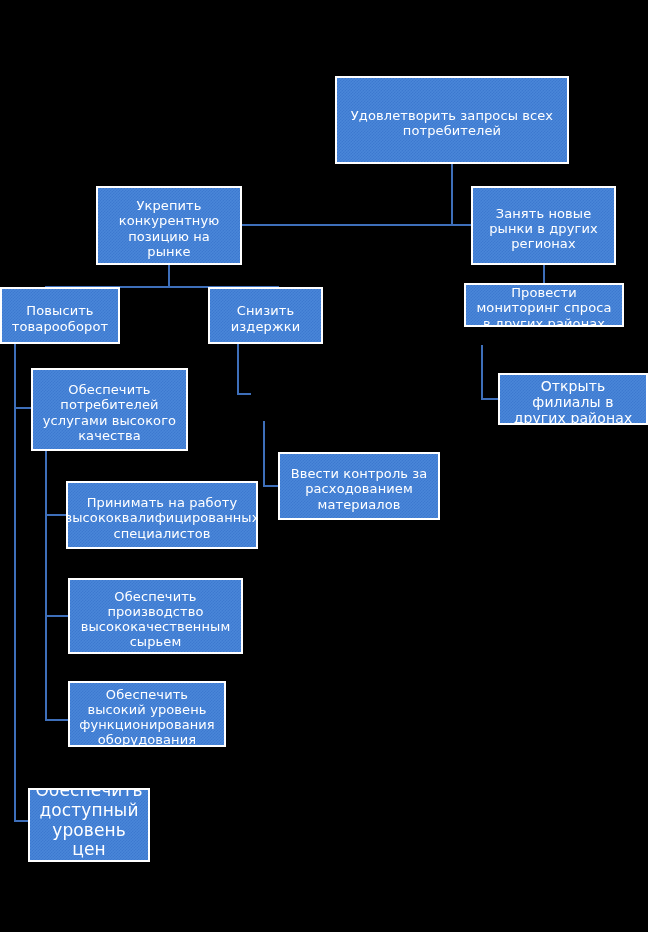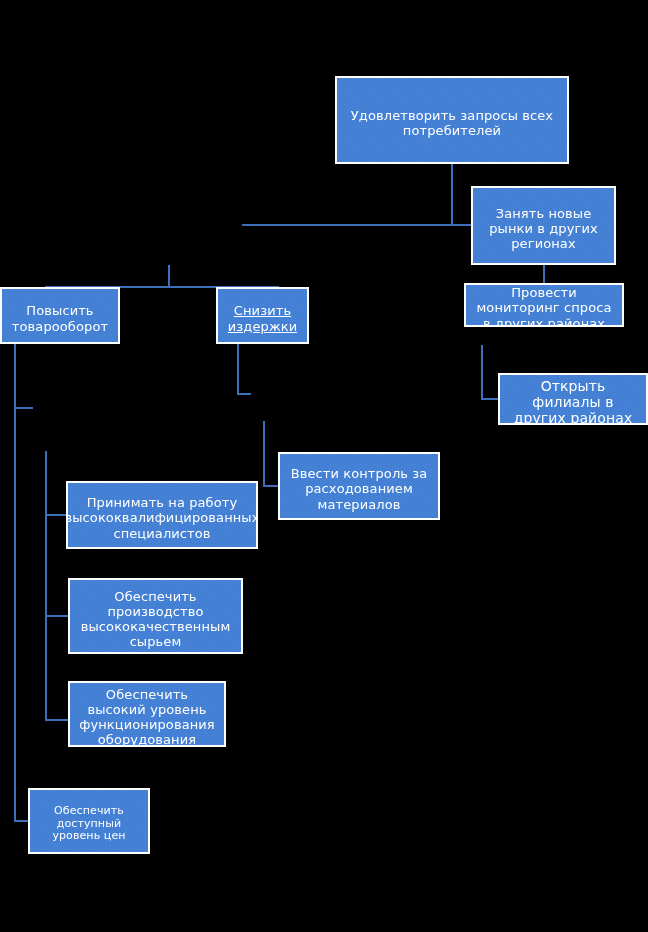--- a/index.html
+++ b/index.html
@@ -57,43 +57,49 @@
     <div class="conn h" style="left: 45px; top: 719px; width: 25px; height: 2px; background: rgb(62, 111, 186);"></div>
     <div class="conn v" style="left: 237px; top: 344px; width: 2px; height: 50px; background: rgb(62, 111, 186);"></div>
     <div class="conn h" style="left: 237px; top: 393px; width: 14px; height: 2px; background: rgb(62, 111, 186);"></div>
     <div class="conn v" style="left: 263px; top: 421px; width: 2px; height: 66px; background: rgb(62, 111, 186);"></div>
     <div class="conn h" style="left: 263px; top: 485px; width: 17px; height: 2px; background: rgb(62, 111, 186);"></div>
     <div class="conn v" style="left: 481px; top: 345px; width: 2px; height: 55px; background: rgb(62, 111, 186);"></div>
     <div class="conn h" style="left: 481px; top: 398px; width: 19px; height: 2px; background: rgb(62, 111, 186);"></div>
     <div class="node" style="left: 335px; top: 76px; width: 234px; height: 88px; font-size: 13px; border-color: rgb(255, 255, 255); color: rgb(255, 255, 255);">
       <span>Удовлетворить запросы всех потребителей</span>
     </div>
+    <div class="node" style="left: 96px; top: 186px; width: 146px; height: 79px; font-size: 13px; border-color: rgb(255, 255, 255); color: rgb(255, 255, 255);">
+      <span>Укрепить конкурентную позицию на рынке</span>
+    </div>
     <div class="node" style="left: 471px; top: 186px; width: 145px; height: 79px; font-size: 13px; border-color: rgb(255, 255, 255); color: rgb(255, 255, 255);">
       <span>Занять новые рынки в других регионах</span>
     </div>
     <div class="node" style="left: 0px; top: 287px; width: 120px; height: 57px; font-size: 13px; border-color: rgb(255, 255, 255); color: rgb(255, 255, 255); justify-content: flex-end;">
       <span>Повысить товарооборот</span>
     </div>
-    <div class="node" style="left: 216px; top: 287px; width: 93px; height: 57px; font-size: 13px; border-color: rgb(255, 255, 255); color: rgb(255, 255, 255); text-decoration: underline;">
+    <div class="node" style="left: 208px; top: 287px; width: 115px; height: 57px; font-size: 13px; border-color: rgb(255, 255, 255); color: rgb(255, 255, 255);">
       <span>Снизить издержки</span>
     </div>
     <div class="node" style="left: 464px; top: 283px; width: 160px; height: 44px; font-size: 13px; border-color: rgb(255, 255, 255); color: rgb(255, 255, 255);">
       <span>Провести мониторинг спроса в других районах</span>
+    </div>
+    <div class="node" style="left: 31px; top: 368px; width: 157px; height: 83px; font-size: 13px; border-color: rgb(255, 255, 255); color: rgb(255, 255, 255);">
+      <span>Обеспечить потребителей услугами высокого качества</span>
     </div>
     <div class="node" style="left: 498px; top: 373px; width: 150px; height: 52px; font-size: 14px; border-color: rgb(255, 255, 255); color: rgb(255, 255, 255);">
       <span>Открыть филиалы в других районах</span>
     </div>
     <div class="node" style="left: 278px; top: 452px; width: 162px; height: 68px; font-size: 13px; border-color: rgb(255, 255, 255); color: rgb(255, 255, 255);">
       <span>Ввести контроль за расходованием материалов</span>
     </div>
     <div class="node" style="left: 66px; top: 481px; width: 192px; height: 68px; font-size: 13px; border-color: rgb(255, 255, 255); color: rgb(255, 255, 255);">
       <span>Принимать на работу высококвалифицированных специалистов</span>
     </div>
     <div class="node" style="left: 68px; top: 578px; width: 175px; height: 76px; font-size: 13px; border-color: rgb(255, 255, 255); color: rgb(255, 255, 255);">
       <span>Обеспечить производство высококачественным сырьем</span>
     </div>
     <div class="node" style="left: 68px; top: 681px; width: 158px; height: 66px; font-size: 13px; border-color: rgb(255, 255, 255); color: rgb(255, 255, 255);">
       <span>Обеспечить высокий уровень функционирования оборудования</span>
     </div>
-    <div class="node" style="left: 28px; top: 788px; width: 122px; height: 66px; font-size: 11px; border-color: rgb(255, 255, 255); color: rgb(255, 255, 255);">
+    <div class="node" style="left: 28px; top: 788px; width: 122px; height: 74px; font-size: 17px; border-color: rgb(255, 255, 255); color: rgb(255, 255, 255); align-items: flex-end;">
       <span>Обеспечить доступный уровень цен</span>
     </div>
   </div>
 
 </body></html>

